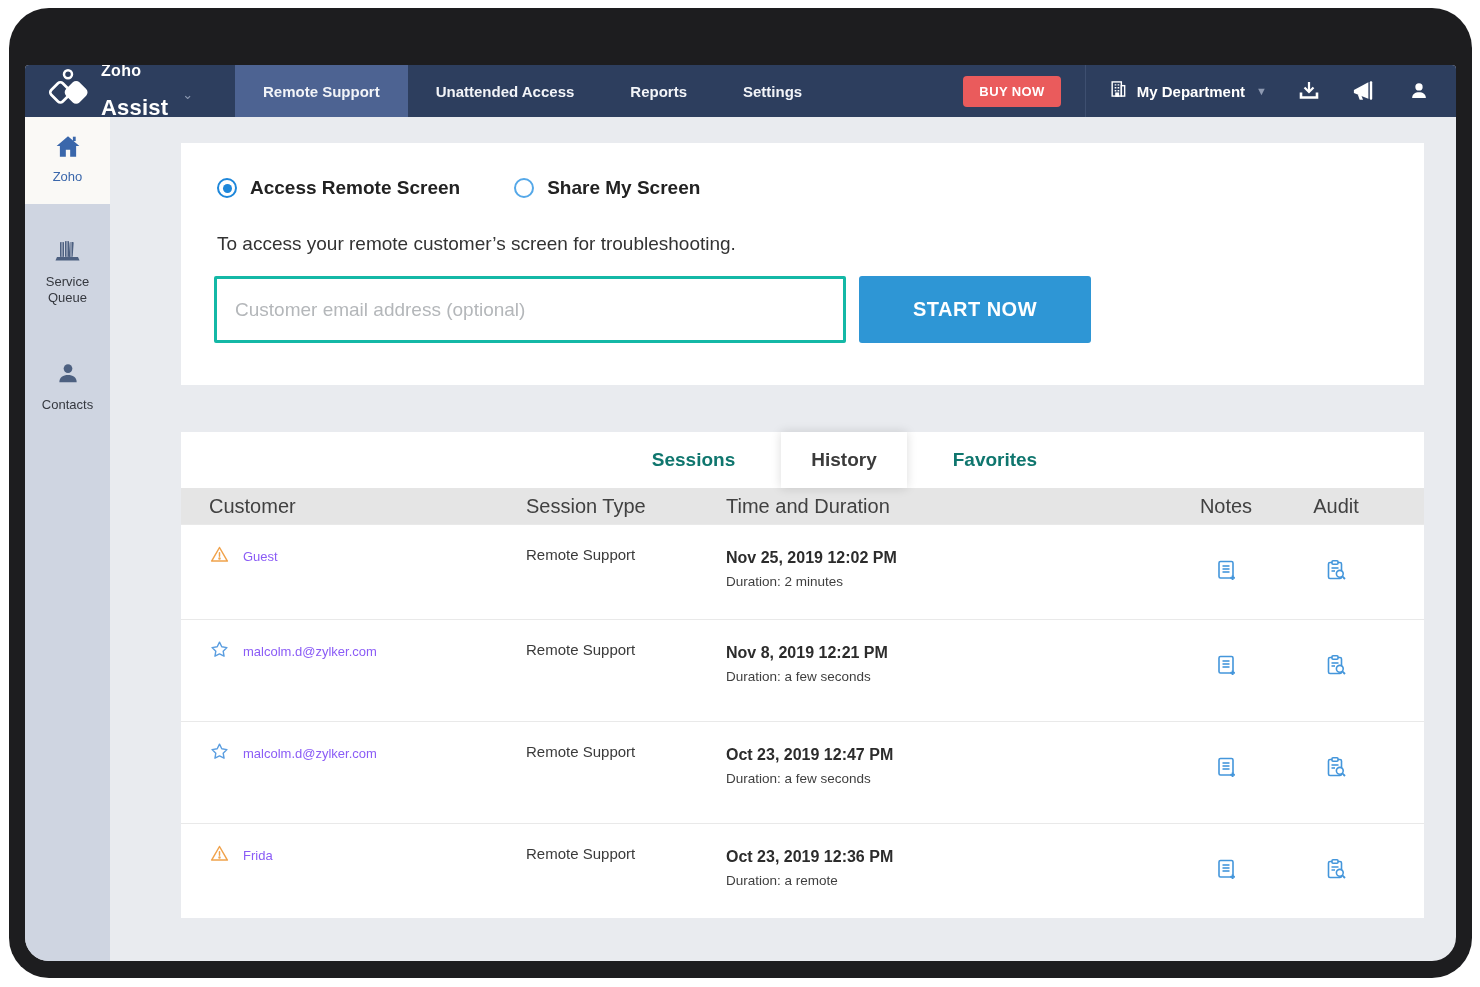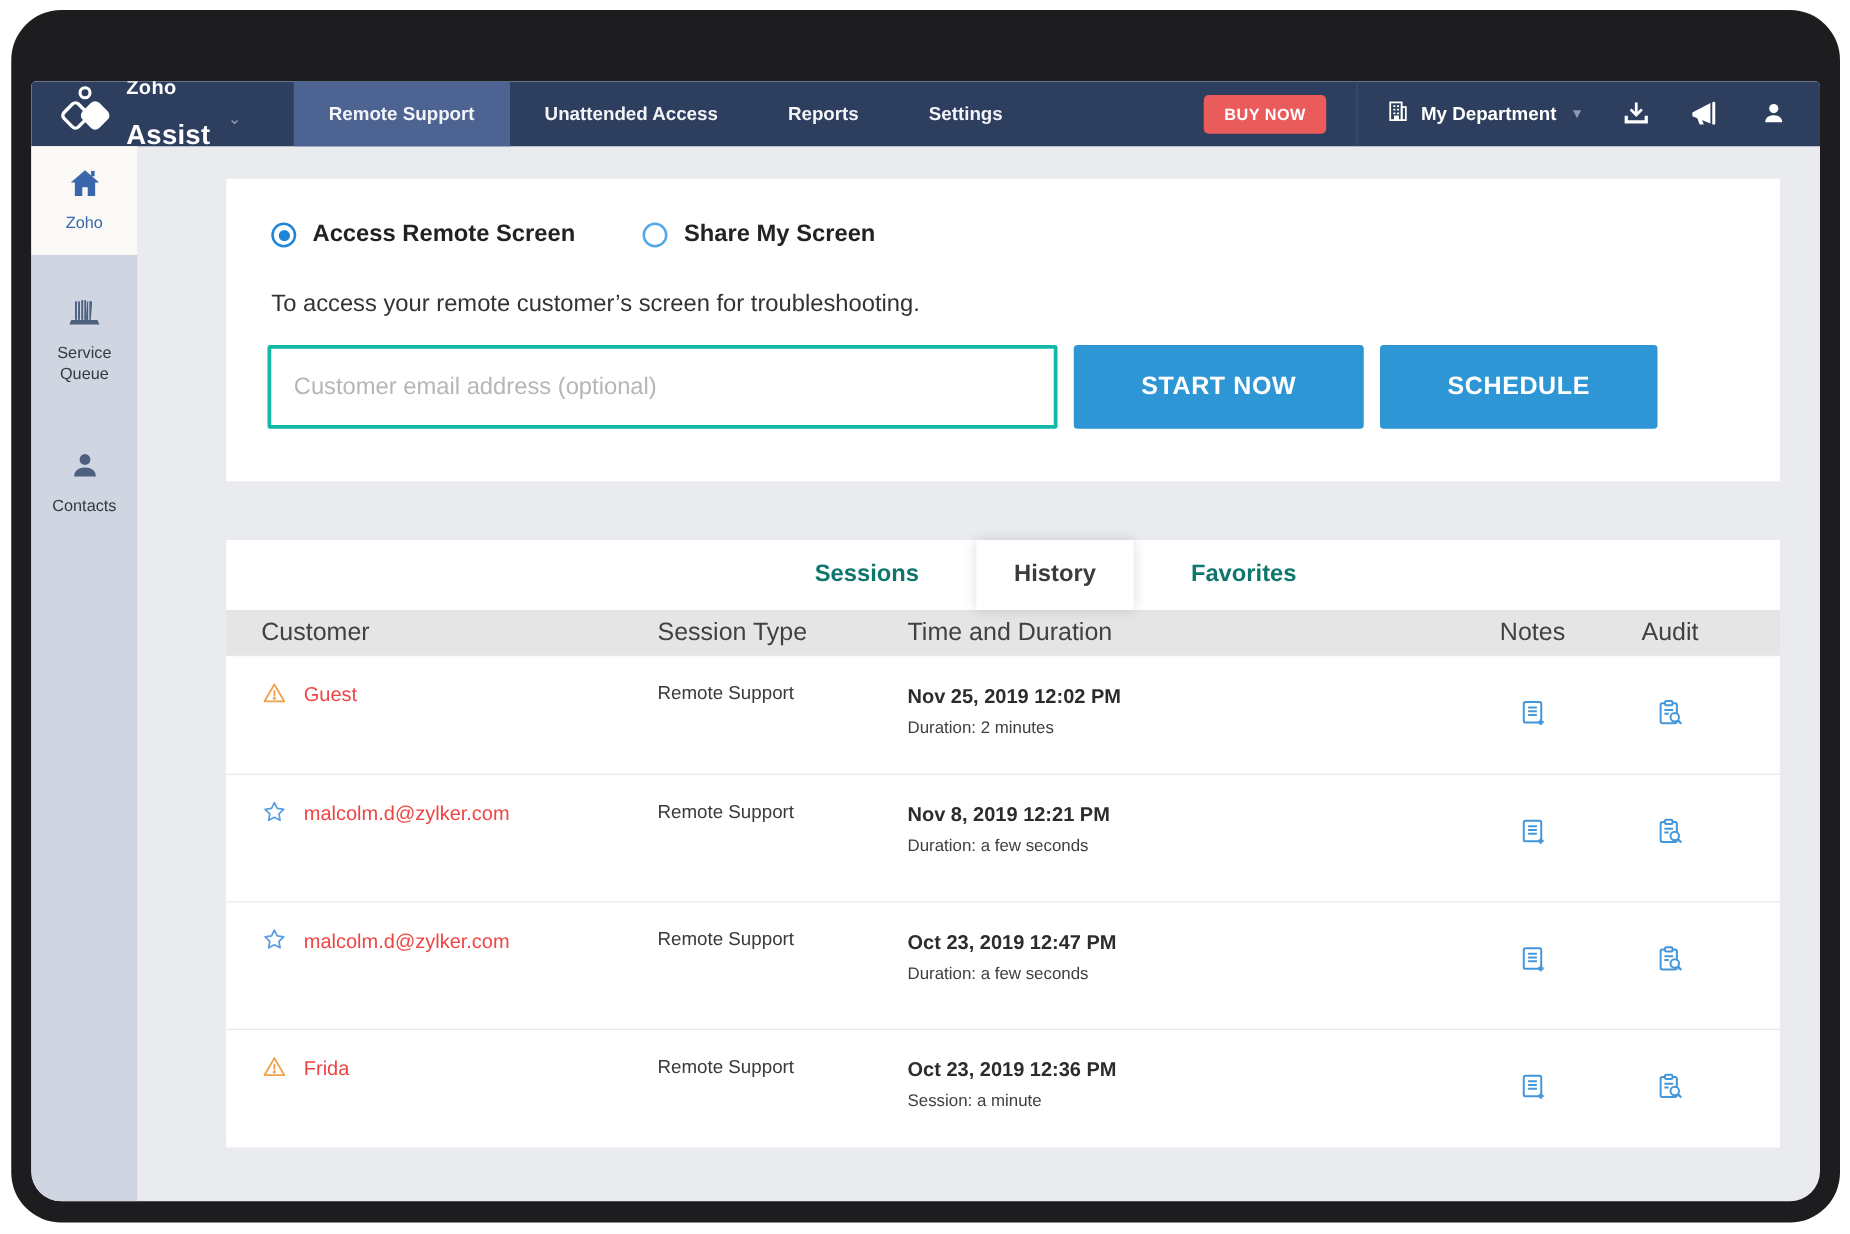--- a/index.html
+++ b/index.html
@@ -87,21 +87,21 @@
     transform:translateX(42px); flex:0 0 auto; }
   .tab{ display:flex; align-items:center; font-size:19px; font-weight:700; color:#0f766e;
     padding:0 16px; margin:0 15px; cursor:pointer; }
   .tab.active{ color:#3b3b3b; background:#fff; box-shadow:0 0 10px rgba(0,0,0,.14); padding:0 30px; }
   .grid{ display:grid; grid-template-columns:317px 200px 1fr 110px 110px; padding:0 33px 0 28px; }
   .thead{ background:#e5e5e5; height:36px; align-items:center; font-size:20px; color:#414141; flex:0 0 auto;}
   .th-center{ text-align:center; }
   .trow{ align-items:flex-start; border-top:1px solid #e9e9e9; background:#fff; }
   .trow:first-of-type{ border-top:none; }
   .r1{ height:95px; } .r2{ height:102px; } .r3{ height:102px; } .r4{ height:86px; }
-  .cell-customer{ display:flex; align-items:center; gap:13px; padding-top:19px; font-size:16px; color:#ef4444; }
+  .cell-customer{ display:flex; align-items:center; gap:13px; padding-top:19px; font-size:13px; color:#8b5cf6; }
   .cell-type{ padding-top:21px; font-size:15px; color:#3a3a3a; }
   .cell-time{ padding-top:24px; }
   .time-main{ font-size:16px; font-weight:700; color:#2c2c2c; }
   .time-sub{ font-size:13.5px; color:#3f3f3f; margin-top:7px; }
   .cell-icon{ display:flex; justify-content:center; padding-top:33px; cursor:pointer; }
   .cell-icon svg{ cursor:pointer; }
 </style>
 </head>
 <body>
 
@@ -223,21 +223,20 @@
             </div>
             <div class="radio-opt">
               <span class="radio unsel"></span>
               <span class="radio-lbl">Share My Screen</span>
             </div>
           </div>
           <div class="start-sub">To access your remote customer’s screen for troubleshooting.</div>
           <div class="action-row">
             <input class="email-input" type="text" placeholder="Customer email address (optional)" style="">
             <button class="btn-blue btn-start">START NOW</button>
-            <button class="btn-blue btn-schedule">SCHEDULE</button>
           </div>
         </div>
 
         <div class="panel sessions-panel">
           <div class="tabs-row">
             <div class="tab">Sessions</div>
             <div class="tab active">History</div>
             <div class="tab">Favorites</div>
           </div>
 
@@ -366,21 +365,21 @@
                   <path d="M12 4 L21 19.5 H3 Z"></path>
                     <line x1="12" y1="10" x2="12" y2="14" stroke-linecap="round"></line>
                     <circle cx="12" cy="16.6" r="0.6" fill="#f0a24b"></circle>
                 </svg>
               </span>
               <span>Frida</span>
             </div>
             <div class="cell-type">Remote Support</div>
             <div class="cell-time">
               <div class="time-main">Oct 23, 2019 12:36 PM</div>
-              <div class="time-sub">Session: a minute</div>
+              <div class="time-sub">Duration: a remote</div>
             </div>
             <div class="cell-icon">
               <svg width="24" height="24" viewBox="0 0 24 24" fill="none" stroke="#4496db" stroke-width="1.6">
                 <rect x="5" y="3.5" width="14" height="16.5" rx="1.5"></rect>
                 <line x1="8.5" y1="8" x2="15.5" y2="8"></line>
                   <line x1="8.5" y1="11" x2="15.5" y2="11"></line>
                   <line x1="8.5" y1="14" x2="15.5" y2="14"></line>
                 <line x1="18.6" y1="17.5" x2="18.6" y2="22" stroke-width="1.9"></line>
                   <line x1="16.3" y1="19.8" x2="20.9" y2="19.8" stroke-width="1.9"></line>
               </svg>

